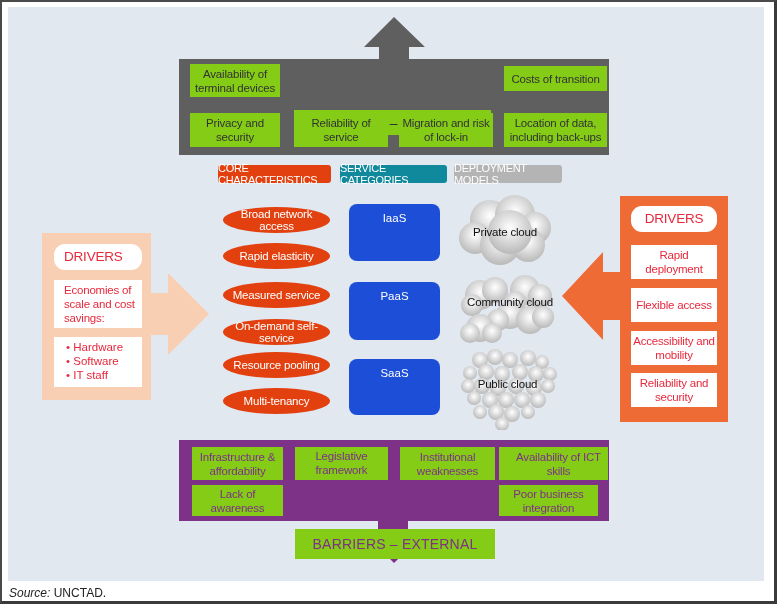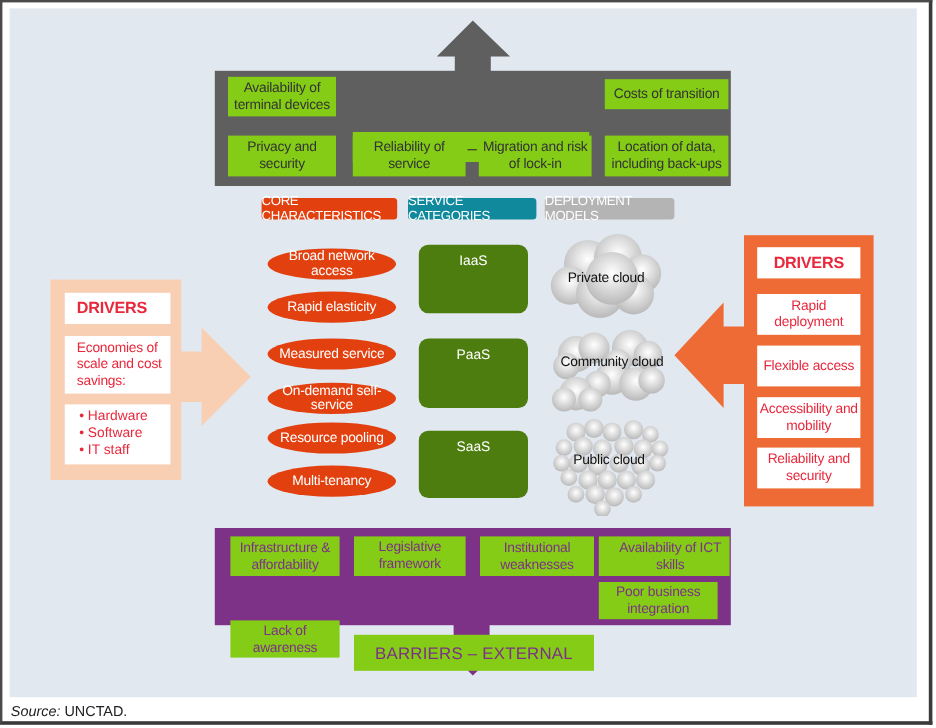--- a/index.html
+++ b/index.html
@@ -11,27 +11,27 @@
   .panel { position:absolute; left:8px; top:7px; width:756px; height:574px; background:#e1e8f0; }
   .abs { position:absolute; }
   .cell { position:absolute; background:#84cc16; display:flex; align-items:center; justify-content:center;
           text-align:center; font-size:11.5px; line-height:14px; color:#333; letter-spacing:-0.2px; }
   .title-cell { font-size:14px; color:#333; letter-spacing:0.2px;margin-top:44px; }
   .legend { position:absolute; top:165px; height:18px; border-radius:3px; color:#fff; font-size:11px;
             display:flex; align-items:center; justify-content:center; letter-spacing:-0.3px; }
   .ellipse { position:absolute; width:107px; height:26px; border-radius:50%; background:#e2400f;
              color:#fff; font-size:11.5px; line-height:12px; display:flex; align-items:center;
              justify-content:center; text-align:center; letter-spacing:-0.2px; }
-  .svc { position:absolute; left:349px; width:91px; background:#4d7c0f; border-radius:8px; color:#fff;
+  .svc { position:absolute; left:349px; width:91px; background:#1d4ed8; border-radius:8px; color:#fff;
          text-align:center; font-size:11.5px; line-height:14px; }
   .svc .code { display:block; margin-top:7px; margin-bottom:5px; }
   .cloud-label { position:absolute; font-size:11.5px; color:#111; letter-spacing:-0.2px; text-align:center; }
   .drv-cell { position:absolute; background:#fff; display:flex; align-items:center; justify-content:center;
               text-align:center; color:#e8283c; font-size:11.5px; line-height:14px; letter-spacing:-0.2px; }
-  .drv-title { font-size:13.5px; font-weight:bold; }
+  .drv-title { font-size:13.5px; font-weight:normal;border-radius:11px; }
   .source { position:absolute; left:9px; top:586px; font-size:12px; color:#222; }
   .source i { font-style:italic; }
 </style>
 </head>
 <body>
 
 <div class="frame"></div>
 <div class="panel"></div>
 
 <svg class="abs" style="left:0;top:0;" width="780" height="607">
@@ -157,19 +157,19 @@
 <div class="drv-cell" style="left:631px;top:245px;width:86px;height:34px;">Rapid deployment</div>
 <div class="drv-cell" style="left:631px;top:288px;width:86px;height:34px;">Flexible access</div>
 <div class="drv-cell" style="left:631px;top:331px;width:86px;height:34px;">Accessibility and mobility</div>
 <div class="drv-cell" style="left:631px;top:373px;width:86px;height:34px;">Reliability and security</div>
 
 <div class="abs" style="left:179px;top:440px;width:430px;height:81px;background:#7d3187;"></div>
 <div class="cell" style="left:192px;top:447px;width:91px;height:33px;color:#7d3187;">Infrastructure &amp; affordability</div>
 <div class="cell" style="left:295px;top:447px;width:93px;height:33px;color:#7d3187;align-items:flex-start;padding-top:2px;box-sizing:border-box;">Legislative framework</div>
 <div class="cell" style="left:400px;top:447px;width:95px;height:33px;color:#7d3187;">Institutional weaknesses</div>
 <div class="cell" style="left:499px;top:447px;width:99px;height:33px;color:#7d3187;padding-left:10px;">Availability of ICT skills</div>
-<div class="cell" style="left:192px;top:485px;width:91px;height:31px;color:#7d3187;margin-top:32px;">Lack of awareness</div>
+<div class="cell" style="left:192px;top:485px;width:91px;height:31px;color:#7d3187;">Lack of awareness</div>
 <div class="cell title-cell" style="left:295px;top:485px;width:200px;height:30px;color:#7d3187;">BARRIERS – EXTERNAL</div>
 <div class="cell" style="left:499px;top:485px;width:99px;height:31px;color:#7d3187;">Poor business integration</div>
 
 <div class="source">
   <i>Source:</i><span> UNCTAD.</span>
 </div>
 
 </body></html>

